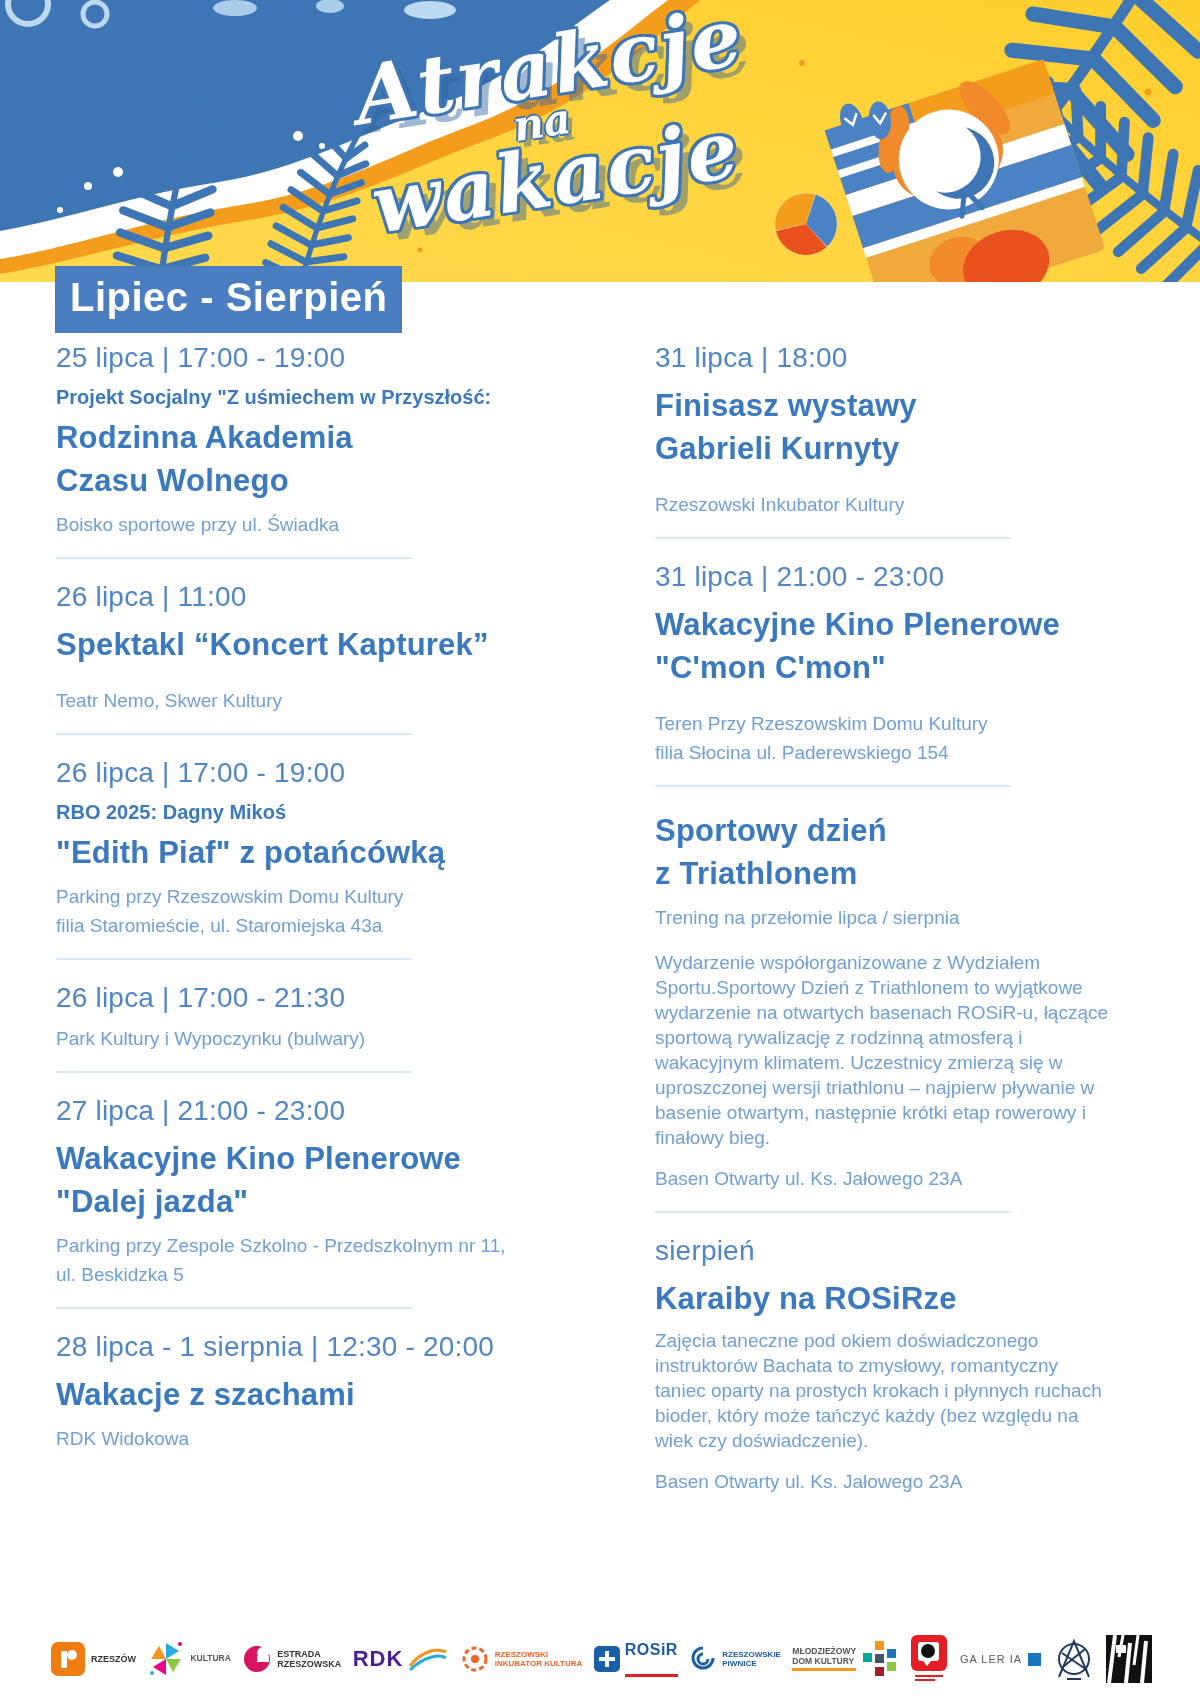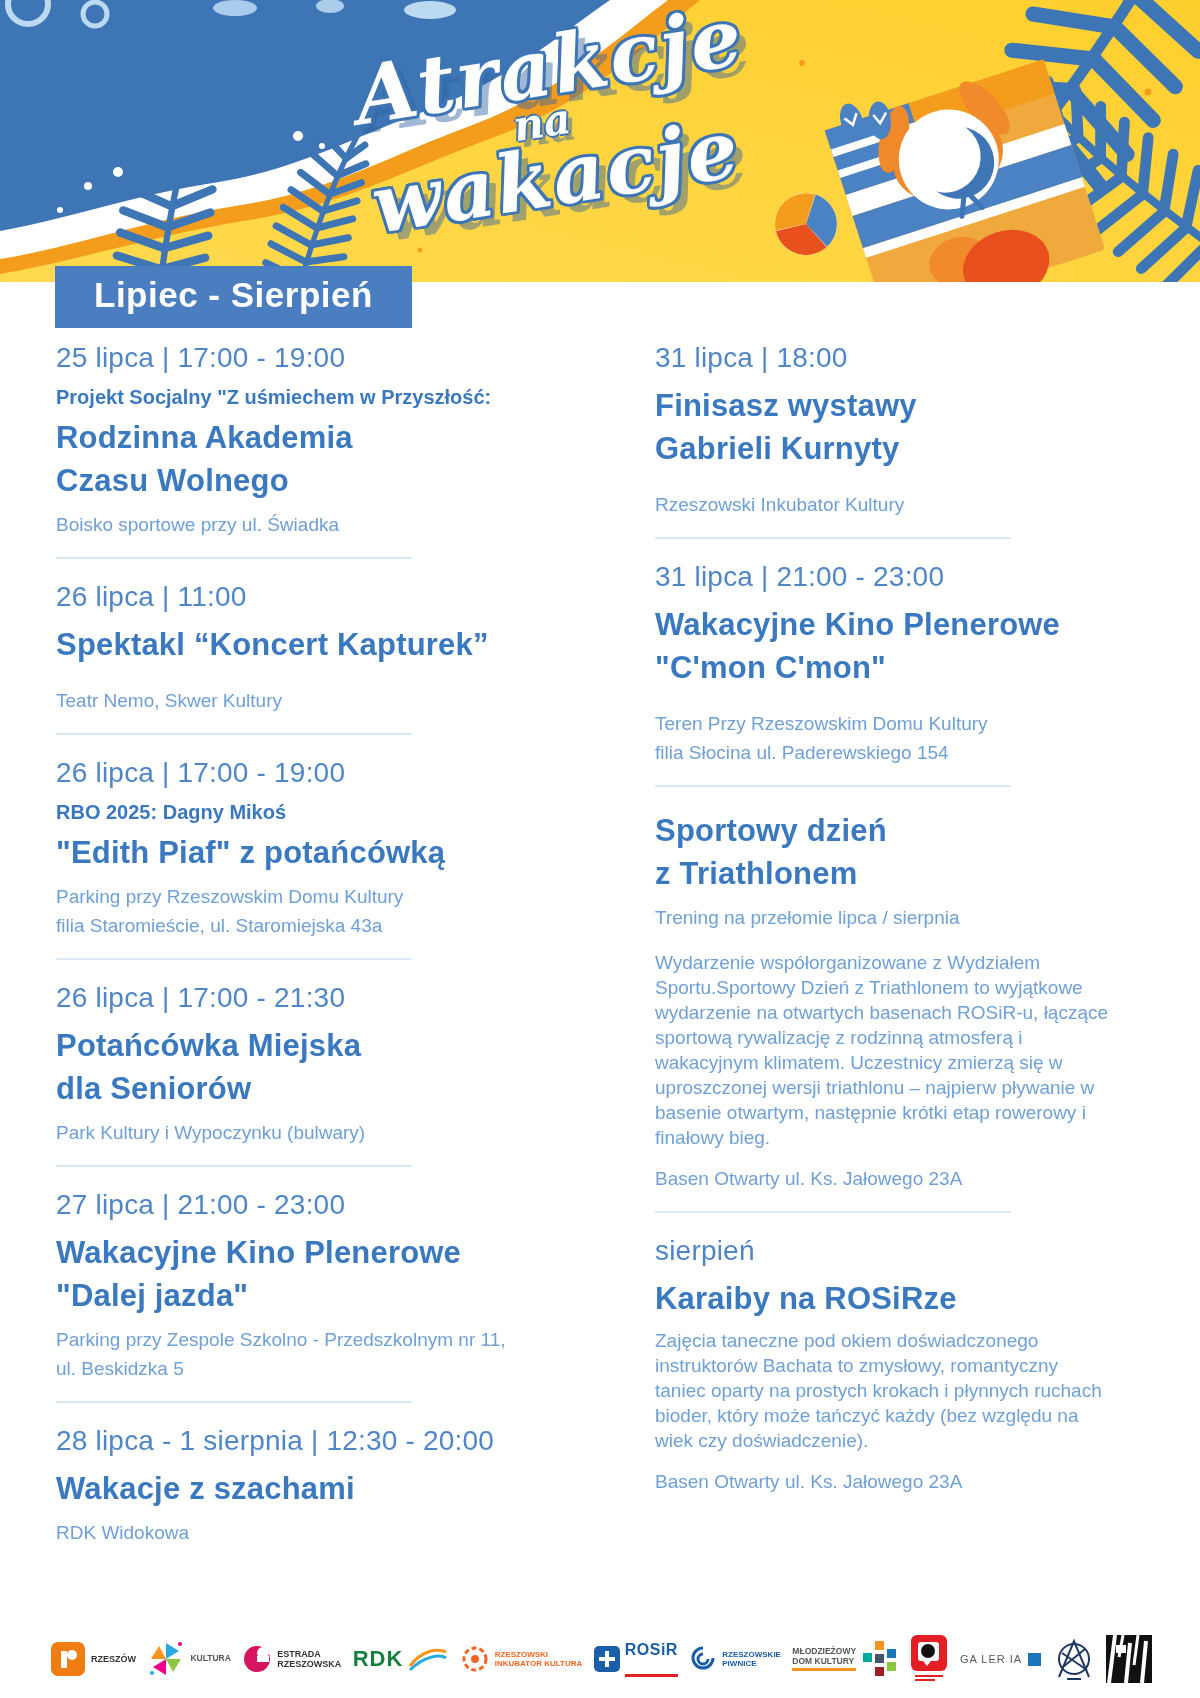--- a/index.html
+++ b/index.html
@@ -19,22 +19,22 @@
       2.5px 2.5px 0 #3E76B5,-2.5px 2.5px 0 #3E76B5,2.5px -2.5px 0 #3E76B5,-2.5px -2.5px 0 #3E76B5,
       8px 10px 0 rgba(47,98,160,.45);
   }
   .st-small{
     font-size:42px;line-height:26px;
     text-shadow:2px 0 0 #3E76B5,-2px 0 0 #3E76B5,0 2px 0 #3E76B5,0 -2px 0 #3E76B5,
       5px 7px 0 rgba(47,98,160,.45);
   }
   .banner{
     position:absolute;left:55px;top:266px;z-index:4;
-    background:var(--banner);color:#fff;font-size:35px;font-weight:700;
-    padding:9px 39px 13px;letter-spacing:.5px;
+    background:var(--banner);color:#fff;font-size:40px;font-weight:700;
+    padding:9px 15px 13px;letter-spacing:.5px;
   }
   .col{position:absolute;top:340px;width:560px;z-index:1}
   #col-left{left:56px}
   #col-right{left:655px}
   .event-date{font-size:28px;line-height:36px;color:var(--date);margin:0 0 8px;white-space:nowrap;letter-spacing:.2px}
   .event-pretitle{font-size:20px;font-weight:700;line-height:26px;color:var(--title);margin:0 0 6px}
   .event-title{margin:0 0 8px}
   .event-title-line{font-size:31px;font-weight:700;line-height:43px;color:var(--title);white-space:nowrap;letter-spacing:.2px}
   .event-subtitle{font-size:19px;color:var(--muted);line-height:29px;margin:6px 0 18px}
   .event-body{font-size:19px;color:var(--muted);line-height:25px;margin:0 0 14px;width:458px}
@@ -45,21 +45,21 @@
   .event.top-gap{display:block;margin-top:22px}
   .logos{
     position:absolute;left:50px;top:1630px;width:1102px;height:58px;z-index:2;
     display:flex;justify-content:space-between;align-items:center;
   }
   .logo{display:flex;align-items:center;gap:5px}
   .logo-txt{font-size:8.5px;font-weight:700;color:#555;white-space:pre-line;line-height:1.15}
   .txt-dark{color:#333;font-size:9px}
   .txt-orange{color:#F26522;font-size:8px}
   .txt-navy{color:#1B5EA8;font-size:8px}
-  .rdk-txt{font-size:22px;font-weight:700;color:#15803d;letter-spacing:1px;line-height:1}
+  .rdk-txt{font-size:22px;font-weight:700;color:#4c1d95;letter-spacing:1px;line-height:1}
   .rosir-txt{font-size:16px;font-weight:700;color:#1B5EA8;border-bottom:3px solid #E31E24;padding-bottom:15px;letter-spacing:.5px}
   .galeria-txt{font-size:11px;font-weight:400;color:#58595B;line-height:.95;letter-spacing:1px}
   .galeria-sq{width:13px;height:13px;background:#1B75BB;align-self:flex-end;margin-left:1px}
 </style>
 </head>
 <body>
 
 <svg class="hero" width="1200" height="282" viewBox="0 0 1200 282">
   <defs>
     <linearGradient id="gy" x1="0" y1="1" x2="1" y2="0">
@@ -211,24 +211,20 @@
         <div class="event-title-line">"Edith Piaf" z potańcówką</div>
       </div>
       <div class="event-location">
         <div class="event-location-line">Parking przy Rzeszowskim Domu Kultury</div>
         <div class="event-location-line">filia Staromieście, ul. Staromiejska 43a</div>
       </div>
     </div>
     <div class="divider"></div>
     <div class="event">
       <div class="event-date">26 lipca | 17:00 - 21:30</div>
-      <div class="event-title">
-        <div class="event-title-line">Potańcówka Miejska</div>
-        <div class="event-title-line">dla Seniorów</div>
-      </div>
       <div class="event-location">
         <div class="event-location-line">Park Kultury i Wypoczynku (bulwary)</div>
       </div>
     </div>
     <div class="divider"></div>
     <div class="event">
       <div class="event-date">27 lipca | 21:00 - 23:00</div>
       <div class="event-title">
         <div class="event-title-line">Wakacyjne Kino Plenerowe</div>
         <div class="event-title-line">"Dalej jazda"</div>

